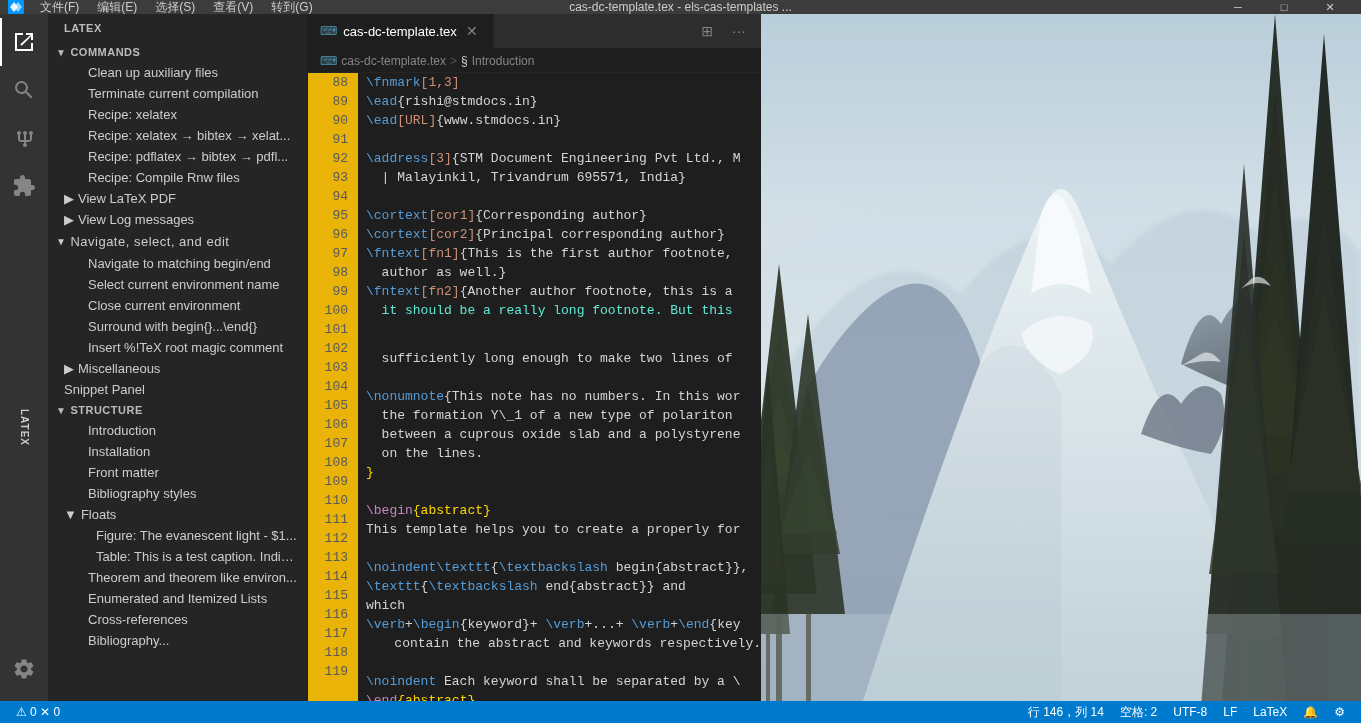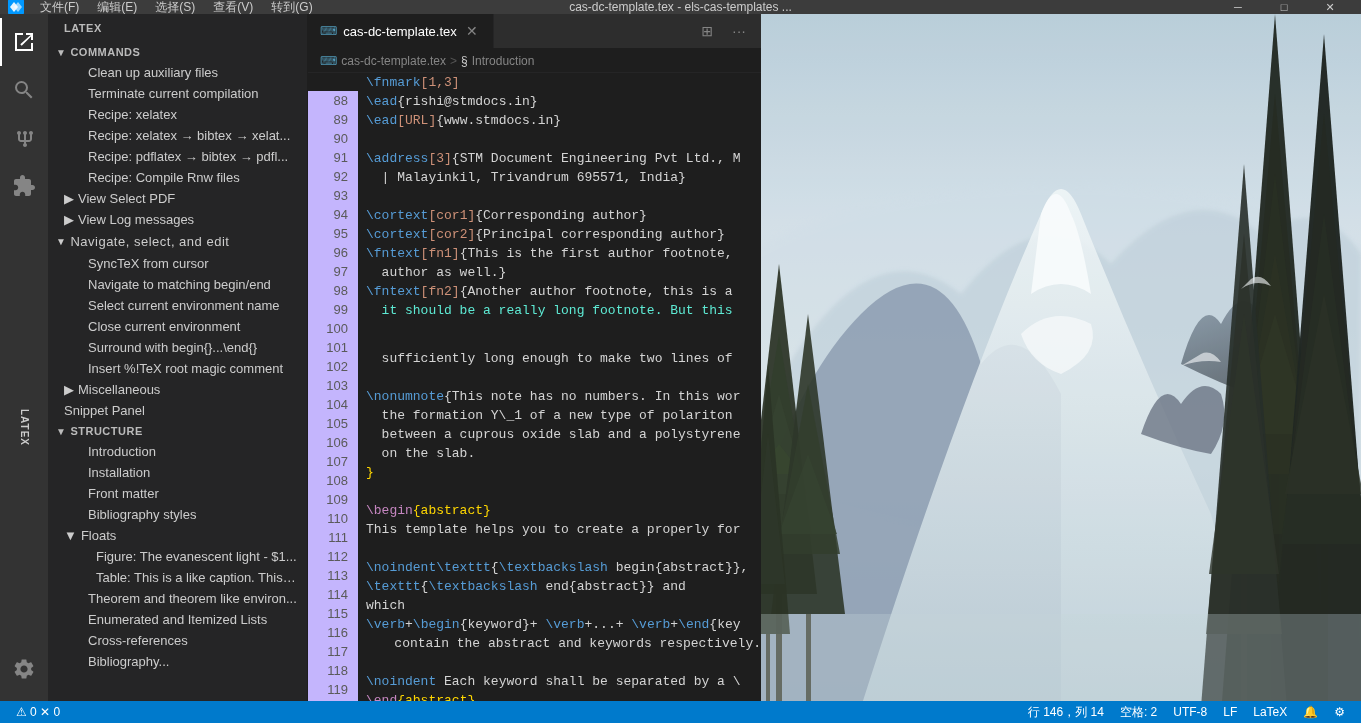--- a/index.html
+++ b/index.html
@@ -248,31 +248,30 @@
     
     .editor-content {
       flex: 1;
       display: flex;
       overflow: hidden;
       background: #1e1e1e;
     }
 
     .line-numbers {
       width: 50px;
-      background: #c4b5fd;
+      background: #eab308;
       color: #5a5a5a;
-      font-family: Liberation Sans, sans-serif;
+      font-family: Liberation Mono, monospace;
       font-size: 13px;
       line-height: 19px;
       text-align: right;
       padding: 0 10px 0 0;
       user-select: none;
       flex-shrink: 0;
       overflow: hidden;
-      margin-top: 18px;
     }
     .line-numbers div { height: 19px; }
 
     .code-area {
       flex: 1;
       font-family: 'Consolas', 'Courier New', monospace;
       font-size: 13px;
       line-height: 19px;
       color: #d4d4d4;
       overflow: hidden;
@@ -394,32 +393,31 @@
     </div>
     <div class="sidebar-subitem">Clean up auxiliary files</div>
     <div class="sidebar-subitem">Terminate current compilation</div>
     <div class="sidebar-subitem">Recipe: xelatex</div>
     <div class="sidebar-subitem">Recipe: xelatex → bibtex → xelat...</div>
     <div class="sidebar-subitem">Recipe: pdflatex → bibtex → pdfl...</div>
     <div class="sidebar-subitem">Recipe: Compile Rnw files</div>
 
     <div class="sidebar-item" style="padding-left:16px; display:flex; align-items:center; gap:4px;">
       <span>▶</span>
-      <span>View Select PDF</span>
+      <span>View LaTeX PDF</span>
     </div>
     <div class="sidebar-item" style="padding-left:16px; display:flex; align-items:center; gap:4px;">
       <span>▶</span>
       <span>View Log messages</span>
     </div>
 
     <div class="section-header" style="padding-left:8px; text-transform:none; font-weight:400; font-size:13px; color:#cccccc;">
       <span class="arrow">▼</span>
       <span>Navigate, select, and edit</span>
     </div>
-    <div class="sidebar-subitem">SyncTeX from cursor</div>
     <div class="sidebar-subitem">Navigate to matching begin/end</div>
     <div class="sidebar-subitem">Select current environment name</div>
     <div class="sidebar-subitem">Close current environment</div>
     <div class="sidebar-subitem">Surround with begin{}...\end{}</div>
     <div class="sidebar-subitem">Insert %!TeX root magic comment</div>
 
     <div class="sidebar-item" style="padding-left:16px; display:flex; align-items:center; gap:4px;">
       <span>▶</span>
       <span>Miscellaneous</span>
     </div>
@@ -433,21 +431,21 @@
     <div class="sidebar-subitem">Introduction</div>
     <div class="sidebar-subitem">Installation</div>
     <div class="sidebar-subitem">Front matter</div>
     <div class="sidebar-subitem">Bibliography styles</div>
 
     <div class="sidebar-item" style="padding-left:16px; display:flex; align-items:center; gap:4px;">
       <span>▼</span>
       <span>Floats</span>
     </div>
     <div class="sidebar-subitem" style="padding-left:48px;">Figure:  The evanescent light - $1...</div>
-    <div class="sidebar-subitem" style="padding-left:48px;">Table:  This is a like caption. This i...</div>
+    <div class="sidebar-subitem" style="padding-left:48px;">Table:  This is a test caption. India i...</div>
 
     <div class="sidebar-subitem">Theorem and theorem like environ...</div>
     <div class="sidebar-subitem">Enumerated and Itemized Lists</div>
     <div class="sidebar-subitem">Cross-references</div>
     <div class="sidebar-subitem">Bibliography...</div>
   </div>
 
   <div class="editor-area">
 
     <div class="tab-bar">
@@ -517,21 +515,21 @@
           <div class="code-line"><span style="color:#569cd6">\cortext</span><span style="color:#ce9178">[cor2]</span><span style="color:#d4d4d4">{Principal corresponding author}</span></div>
           <div class="code-line"><span style="color:#569cd6">\fntext</span><span style="color:#ce9178">[fn1]</span>{This is the first author footnote,</div>
           <div class="code-line" style="color: rgb(212, 212, 212);">  author as well.}</div>
           <div class="code-line"><span style="color:#569cd6">\fntext</span><span style="color:#ce9178">[fn2]</span>{Another author footnote, this is a</div>
           <div class="code-line" style="color: #5eead4;">  it should be a really long footnote. But this</div>
           <div class="code-line" style="color: rgb(212, 212, 212); margin-top: 29px;">  sufficiently long enough to make two lines of</div>
           <div class="code-line">&nbsp;</div>
           <div class="code-line"><span style="color:#569cd6">\nonumnote</span>{This note has no numbers. In this wor</div>
           <div class="code-line" style="color: rgb(212, 212, 212);">  the formation Y\_1 of a new type of polariton</div>
           <div class="code-line" style="color: rgb(212, 212, 212);">  between a cuprous oxide slab and a polystyrene</div>
-          <div class="code-line" style="color: rgb(212, 212, 212);">  on the slab.</div>
+          <div class="code-line" style="color: rgb(212, 212, 212);">  on the lines.</div>
           <div class="code-line"><span style="color:#ffd700">}</span></div>
           <div class="code-line">&nbsp;</div>
           <div class="code-line"><span style="color:#c586c0">\begin</span><span style="color:#ffd700">{abstract}</span></div>
           <div class="code-line" style="color: rgb(212, 212, 212);">This template helps you to create a properly for</div>
           <div class="code-line">&nbsp;</div>
           <div class="code-line"><span style="color:#569cd6">\noindent</span><span style="color:#569cd6">\texttt</span><span style="color:#d4d4d4">{<span style="color:#569cd6">\textbackslash</span> begin{abstract}</span>},</div>
           <div class="code-line"><span style="color:#569cd6">\texttt</span><span style="color:#d4d4d4">{<span style="color:#569cd6">\textbackslash</span> end{abstract}</span>} and</div>
           <div class="code-line" style="color: rgb(212, 212, 212);">which</div>
           <div class="code-line"><span style="color:#569cd6">\verb</span>+<span style="color:#569cd6">\begin</span><span style="color:#d4d4d4">{keyword}</span>+ <span style="color:#569cd6">\verb</span>+...+ <span style="color:#569cd6">\verb</span>+<span style="color:#569cd6">\end</span>{key</div>
           <div class="code-line" style="color: rgb(212, 212, 212); text-align: right;">contain the abstract and keywords respectively.</div>

